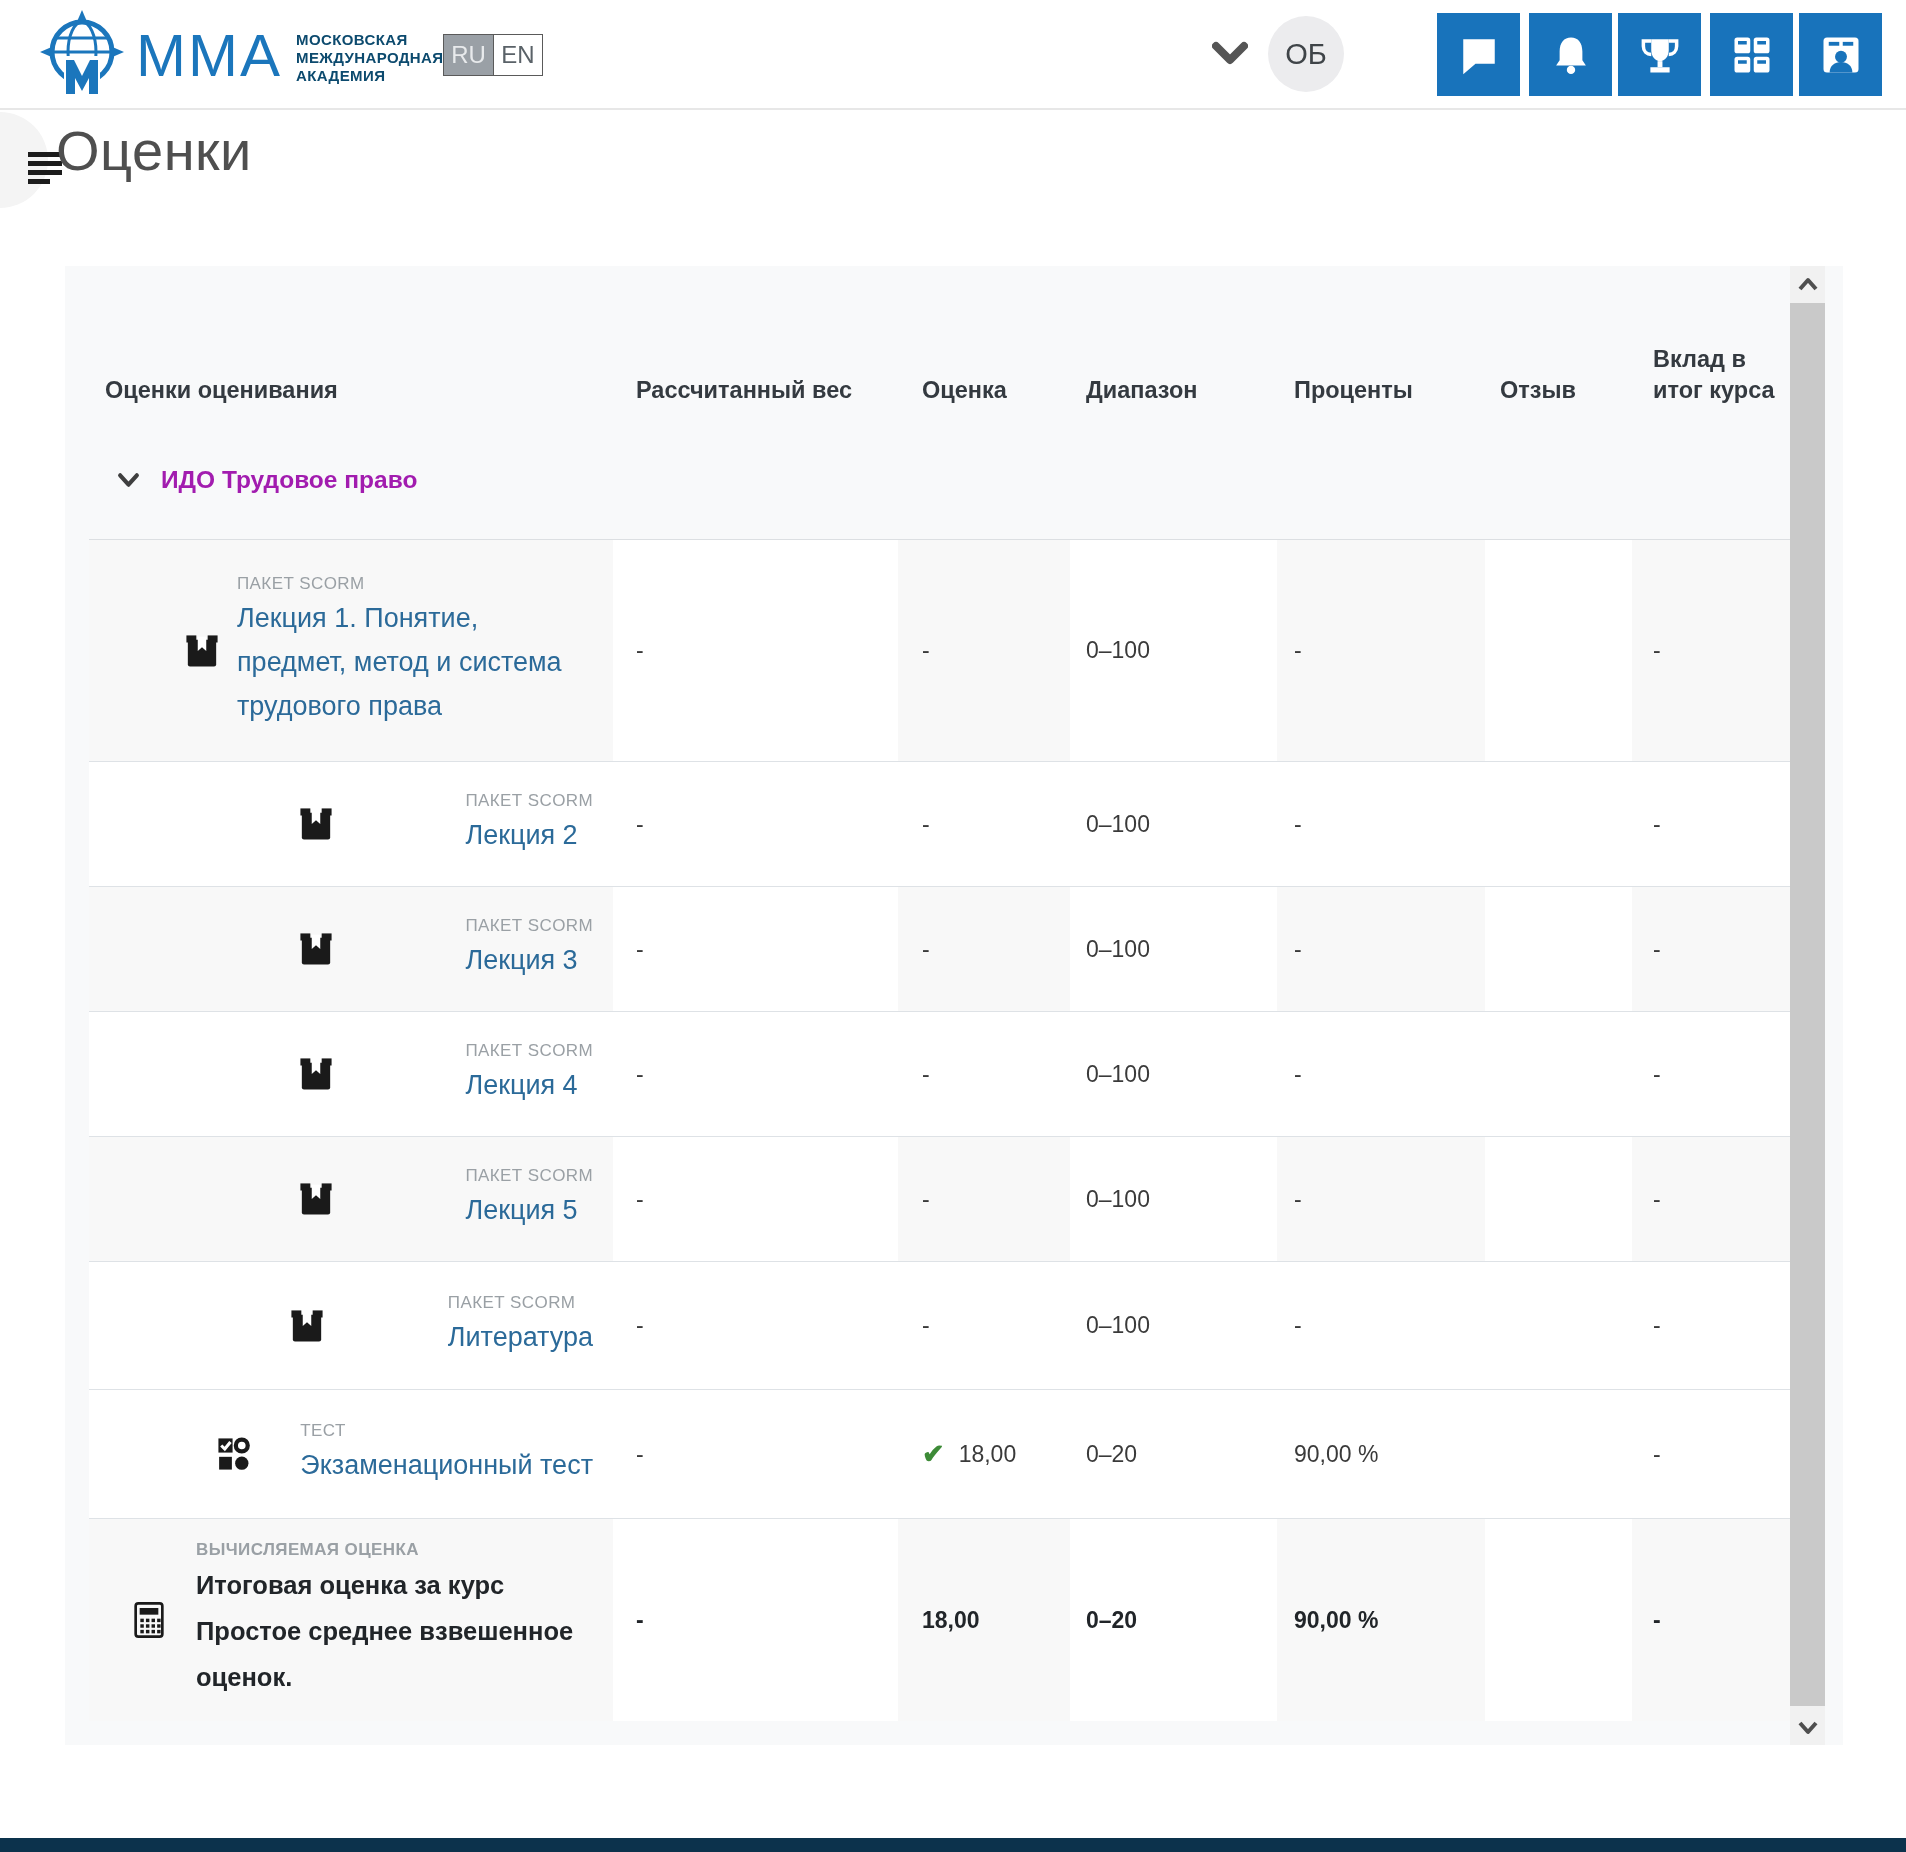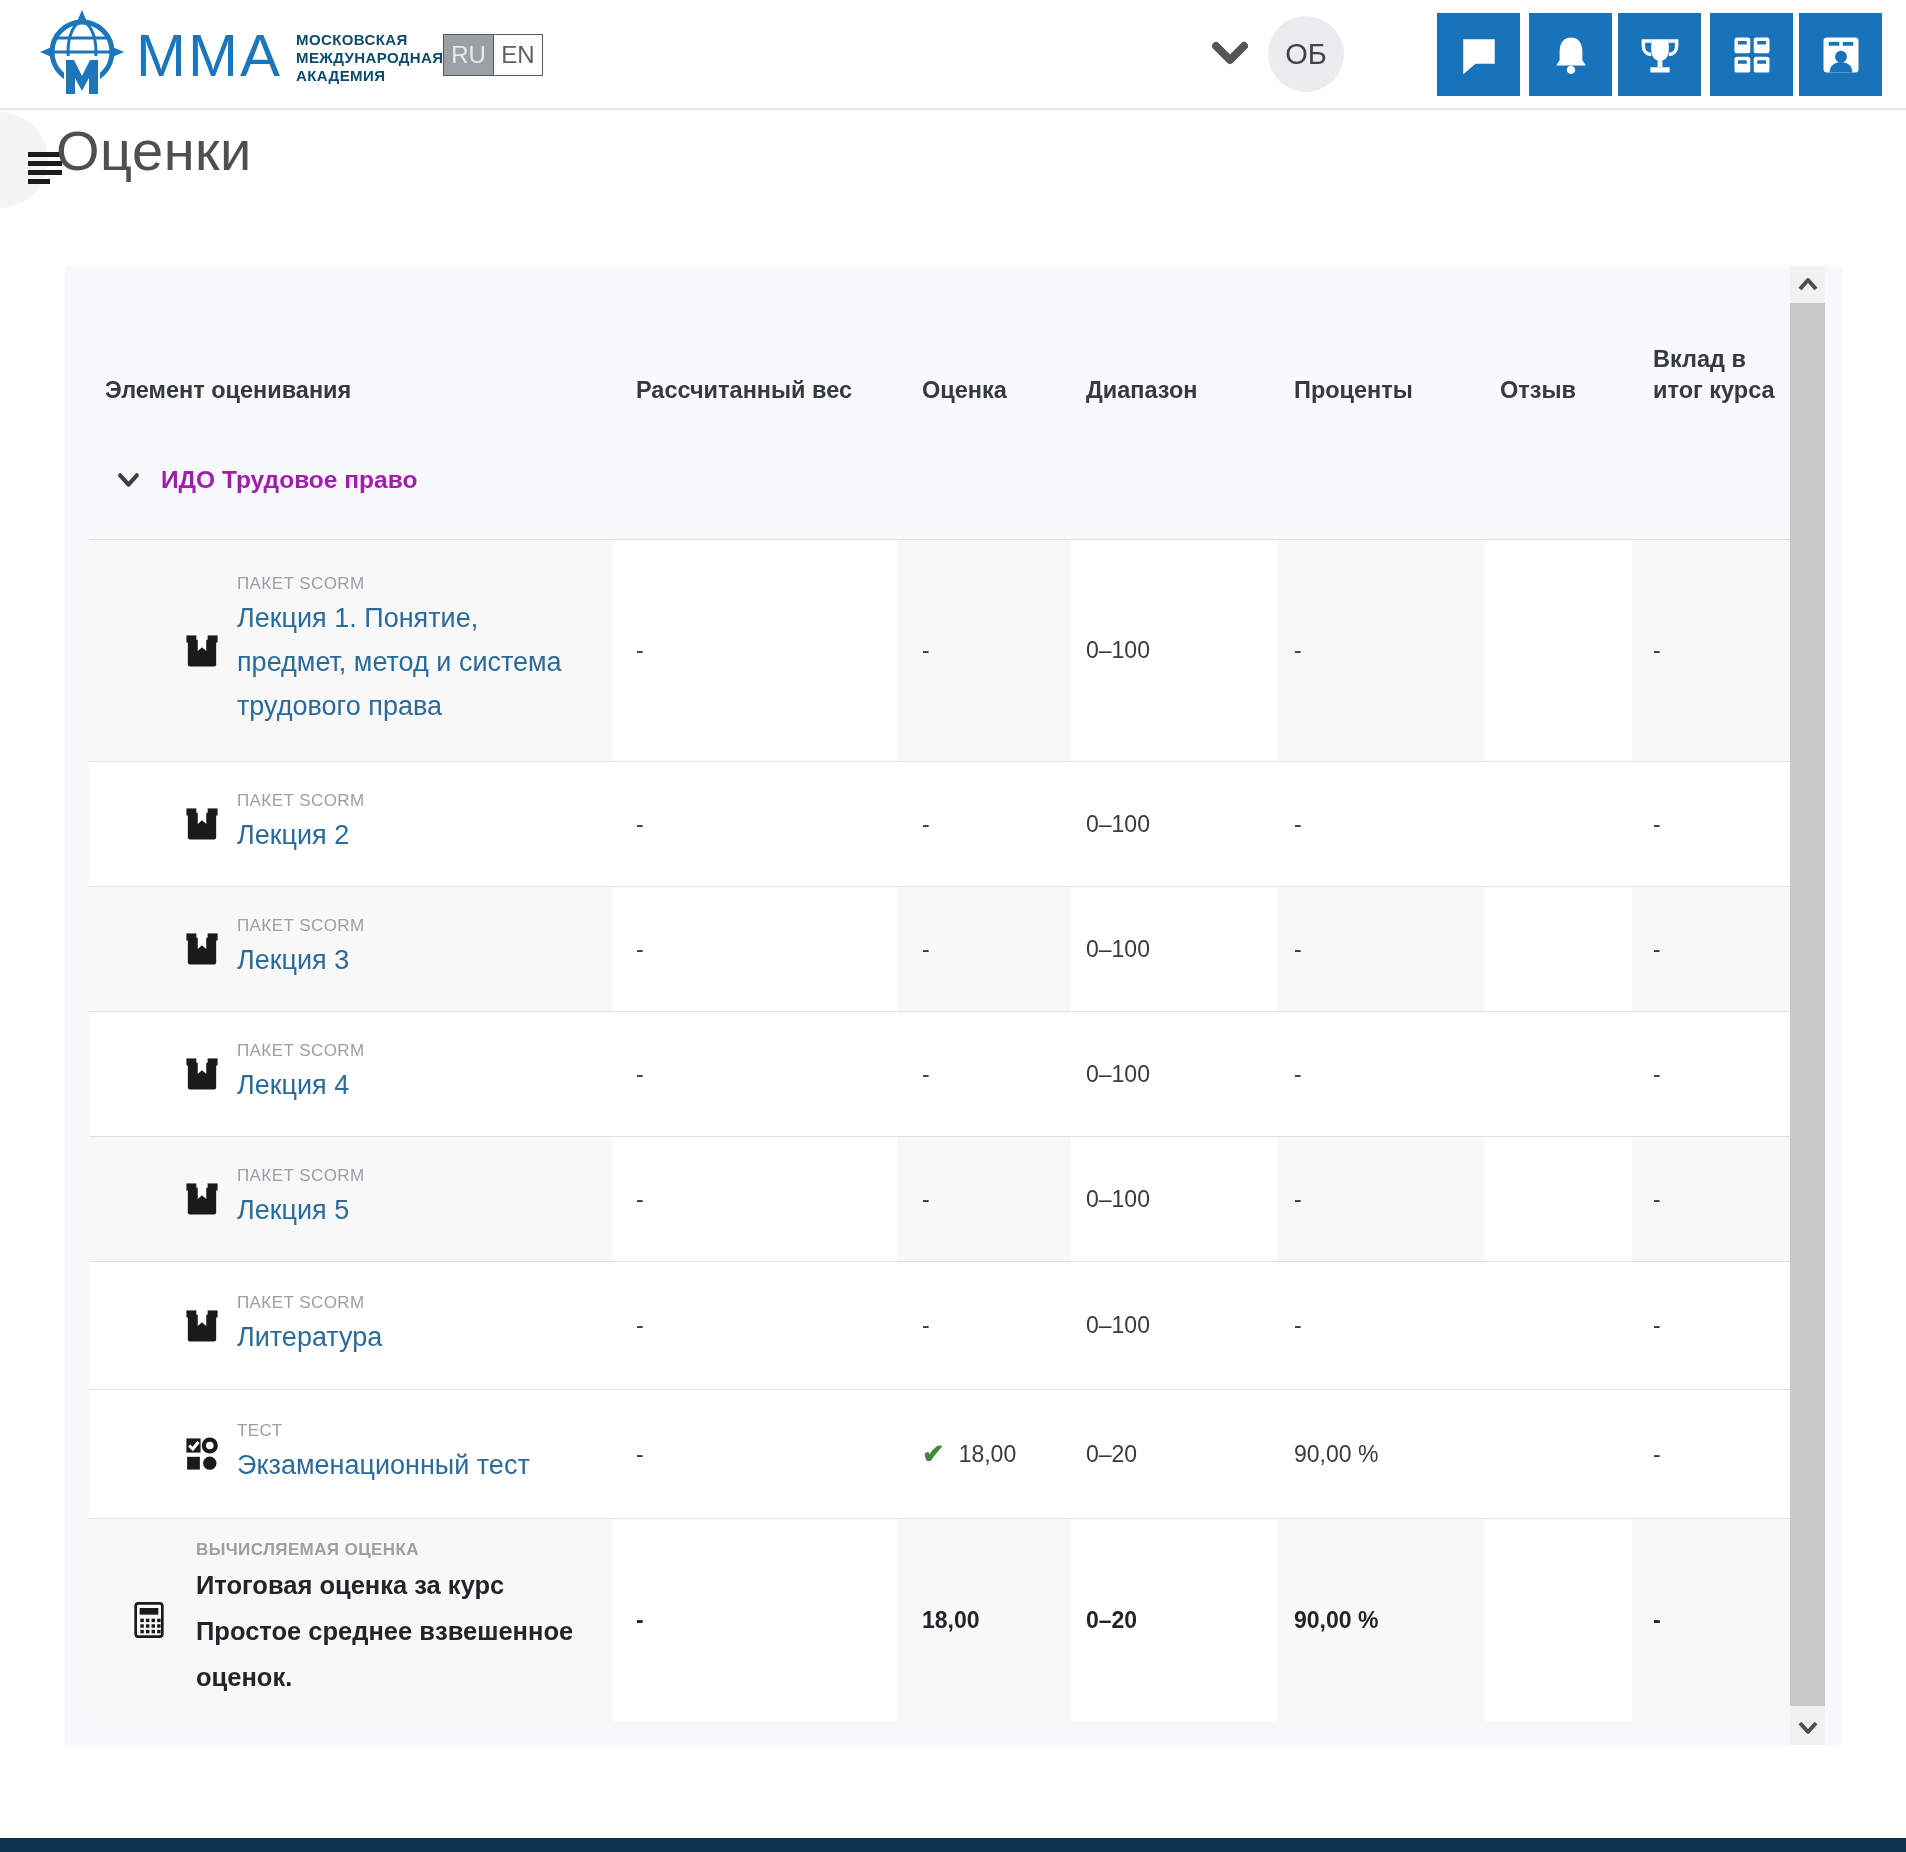--- a/index.html
+++ b/index.html
@@ -56,21 +56,21 @@
   .catrow { height:120px; border-bottom:1px solid #dcdfe2; }
   .catrow .c1 { font-size:24.5px; font-weight:bold; color:#a21caf; }
   .cat-chevron { width:25px; height:25px; margin-left:27px; cursor:pointer; flex:none; }
   .cat-name { margin-left:20px; cursor:pointer; }
 
   .itemrow { border-bottom:1px solid #dee2e6; background:transparent; }
   .itemrow .cell { background:#fff; height:100%; }
   .itemrow.shaded .c1, .itemrow.shaded .c3, .itemrow.shaded .c5, .itemrow.shaded .c7 { background:#f8f8f8; }
   .itemrow.last { border-bottom:none; }
 
-  .name-wrap { display:flex; align-items:center; width:100%; }
+  .name-wrap { display:flex; align-items:center; width:100%;justify-content:space-between; }
   .ind { flex:none; }
   .lvl-item .ind { width:93px; }
   .lvl-total .ind { width:40px; }
   .act-icon { flex:none; width:40px; display:flex; justify-content:center; }
   .name-block { margin-left:15px; padding-right:20px; }
   .lvl-total .name-block { margin-left:27px; }
   .row-label { font-size:17px; color:#9aa0a5; letter-spacing:.4px; margin-bottom:2px; }
   .row-link { font-size:27px; color:#2b6a99; line-height:44px; cursor:pointer; }
   .row-name-bold { font-size:25.5px; font-weight:bold; color:#212529; line-height:46px; }
   .boldvals .cell { font-weight:bold; color:#212529; }
@@ -169,21 +169,21 @@
     <rect x="2" y="13" width="34" height="5" fill="#1c1c1c"></rect>
     <rect x="2" y="22" width="34" height="5" fill="#1c1c1c"></rect>
     <rect x="2" y="31" width="22" height="5" fill="#1c1c1c"></rect>
   </svg>
   <div class="page-title">Оценки</div>
 
   <div class="gradeshell">
     <div class="tbl">
 
       <div class="trow hdr">
-        <div class="cell c1">Элемент оценивания</div>
+        <div class="cell c1">Оценки оценивания</div>
         <div class="cell c2">Рассчитанный вес</div>
         <div class="cell c3">Оценка</div>
         <div class="cell c4">Диапазон</div>
         <div class="cell c5">Проценты</div>
         <div class="cell c6">Отзыв</div>
         <div class="cell c7">Вклад в итог курса</div>
       </div>
 
       <div class="trow catrow">
         <div class="cell c1" style="width:1701px">

